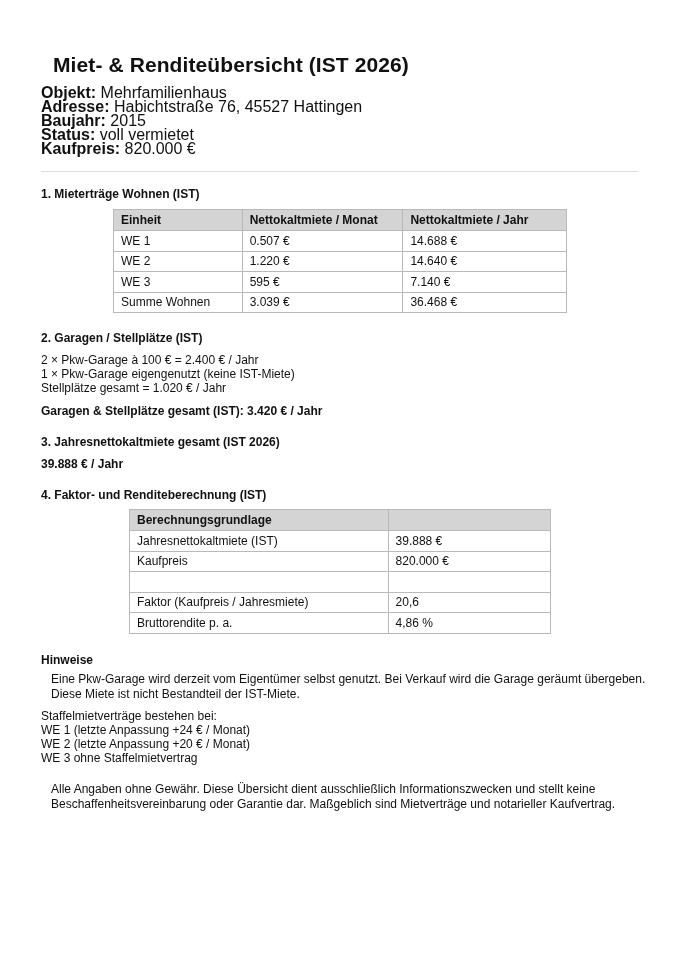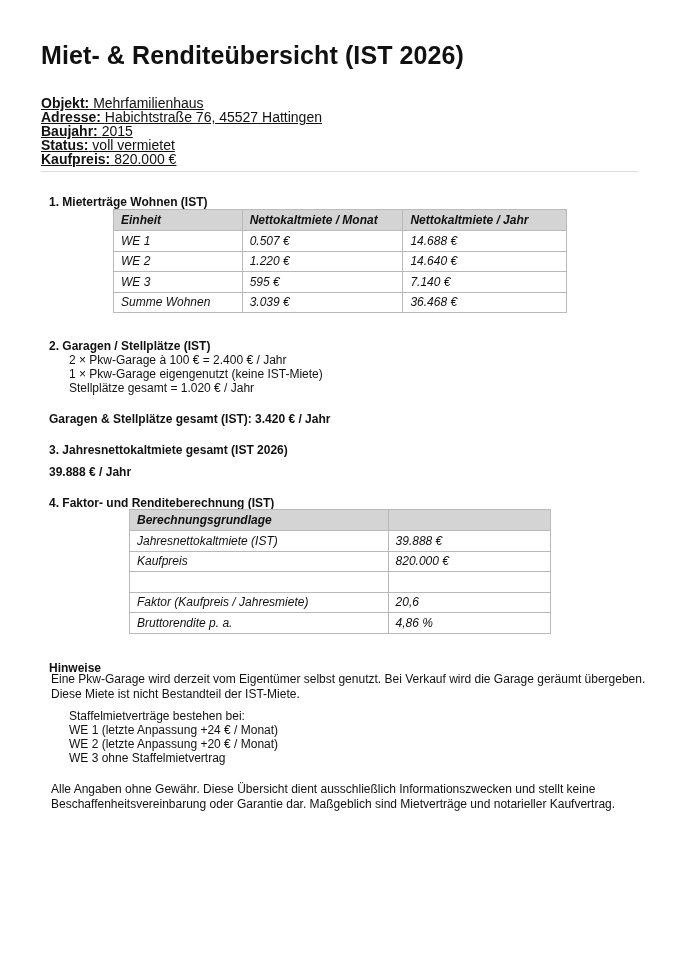--- a/index.html
+++ b/index.html
@@ -19,57 +19,55 @@
   .page {
     position: absolute;
     left: 41px;
     top: 0;
     width: 597px;
   }
   h1 {
     position: absolute;
     left: 0;
     top: 41px;
-    margin: 0;
-    font-size: 25px;
+    margin: 12px;
+    font-size: 21px;
     font-weight: bold;
     letter-spacing: 0.1px;
     white-space: nowrap;
   }
   .meta {
     position: absolute;
     left: 0;
-    top: 96px;
+    top: 86px;
     line-height: 14px;
-    font-size: 14px;
-    text-decoration: underline;
+    font-size: 16px;
   }
   .meta .row { white-space: nowrap; }
   .meta b { font-weight: bold; }
   .divider {
     position: absolute;
     left: 0;
     top: 171px;
     width: 597px;
     height: 1px;
     background: #dddddd;
   }
   .h2 {
     position: absolute;
     left: 0;
-    margin: 8px;
+    margin: 0;
     font-size: 12px;
     font-weight: bold;
     white-space: nowrap;
   }
   table.grid {
     position: absolute;
     border-collapse: collapse;
     font-size: 12px;
-    font-style: italic;
   }
   table.grid th, table.grid td {
     border: 1px solid #b9b9b9;
     padding: 0 7px;
     text-align: left;
     height: 19.5px;
     white-space: nowrap;
   }
   table.grid th {
     background: #d4d4d4;
@@ -81,21 +79,20 @@
   #t1 col.c2 { width: 161px; }
   #t1 col.c3 { width: 164px; }
   #t2 { left: 88px; top: 509px; width: 422px; border-radius: 12px; }
   #t2 col.c1 { width: 259px; }
   #t2 col.c2 { width: 163px; }
   .block {
     position: absolute;
     left: 0;
     line-height: 14px;
     white-space: nowrap;
-    margin-left: 28px;
   }
   .para {
     position: absolute;
     left: 10px;
     width: 600px;
     line-height: 14.5px;
   }
 </style>
 </head>
 <body>

